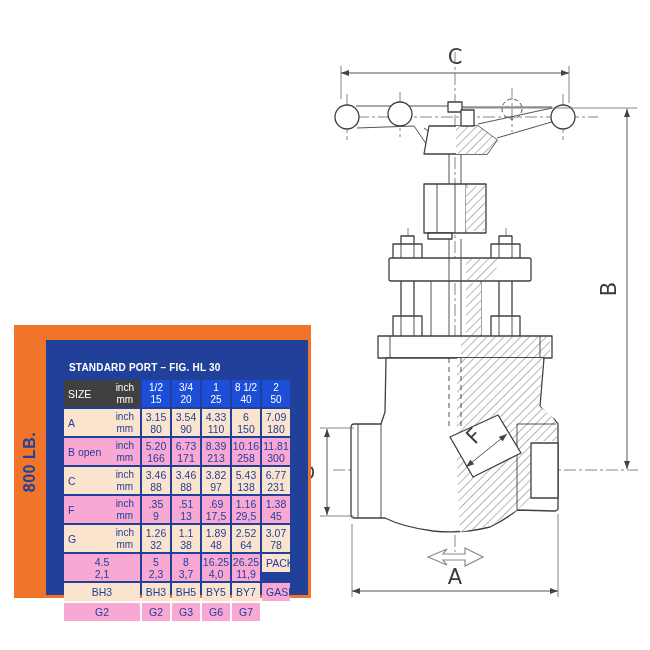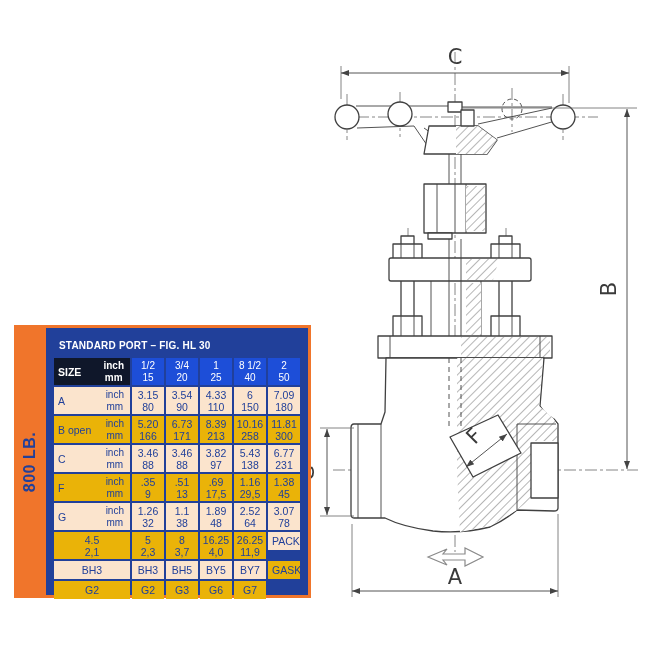--- a/index.html
+++ b/index.html
@@ -4,36 +4,36 @@
 <style>
   html,body{margin:0;padding:0;background:#fff;}
   #page{position:relative;width:650px;height:650px;background:#ffffff;overflow:hidden;
         font-family:"Liberation Sans",sans-serif;}
   
   #spec{position:absolute;left:14px;top:325px;width:297px;height:273px;
         background:#F0752B;display:flex;box-sizing:border-box;}
   #strip{width:32px;position:relative;flex:0 0 32px;}
   #strip .vt{position:absolute;left:50%;top:50%;transform:translate(-50%,-50%) rotate(-90deg);
         white-space:nowrap;color:#21409A;font-weight:bold;font-size:16px;letter-spacing:.5px;}
-  .vtable{flex:1;margin:3px 3px 3px 0;background:#21409A;display:grid;
-        grid-template-columns:76px repeat(5,1fr);gap:2px;padding:8px;box-sizing:border-box;}
+  .vtable{flex:1;margin:15px 3px 3px 0;background:#21409A;display:grid;
+        grid-template-columns:76px repeat(5,1fr);gap:2px;padding:18px;box-sizing:border-box;}
   .cell{display:flex;align-items:center;justify-content:center;flex-direction:column;
         color:#21409A;font-size:10.5px;line-height:12px;overflow:hidden;}
   .hdr{grid-column:1/-1;height:20px;background:#21409A;color:#fff;font-weight:bold;
         font-size:10px;letter-spacing:.2px;flex-direction:row;justify-content:flex-start;
         padding-left:5px;}
   .lab{flex-direction:row;justify-content:space-between;align-items:center;
         padding:0 6px 0 4px;box-sizing:border-box;width:100%;}
   .lab .nm{font-size:10.5px;}
   .units{display:flex;flex-direction:column;align-items:center;font-size:10px;line-height:12px;}
   .h27{height:27px;} .h18{height:18px;}
-  .szlab{background:#0f172a;color:#fff;font-weight:bold;}
+  .szlab{background:#404040;color:#fff;font-weight:normal;}
   .szlab .units{color:#fff;}
   .szcol{background:#1d4ed8;color:#fff;font-weight:normal;font-size:10px;}
-  .peach{background:#FBE4CD;} .lav{background:#eab308;}
+  .peach{background:#FBE4CD;} .lav{background:#f9a8d4;}
   
   #draw{position:absolute;left:0;top:0;}
   .oline{stroke:#404040;stroke-width:1.3;fill:#fff;stroke-linejoin:round;}
   .thin{stroke:#404040;stroke-width:0.9;fill:none;}
   .cl{stroke:#787878;stroke-width:0.9;stroke-dasharray:12 3 3 3;fill:none;}
   .dim{stroke:#555;stroke-width:1;fill:none;}
   .ext{stroke:#666;stroke-width:0.8;fill:none;}
   .dimtxt{font-family:"DejaVu Sans",sans-serif;font-size:21px;fill:#3a3a3a;}
   .hatchf{fill:url(#hatch);stroke:none;}
 </style>

